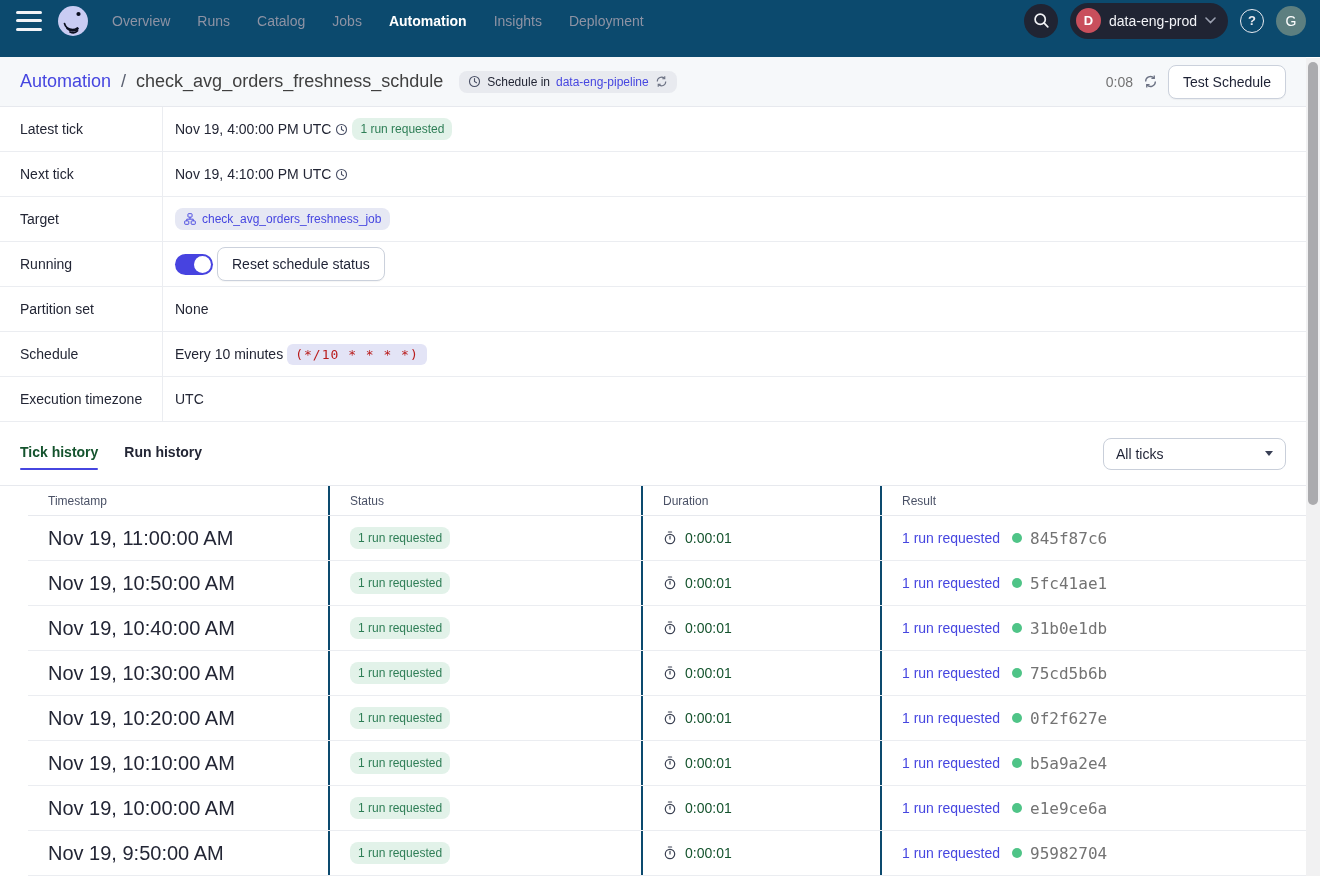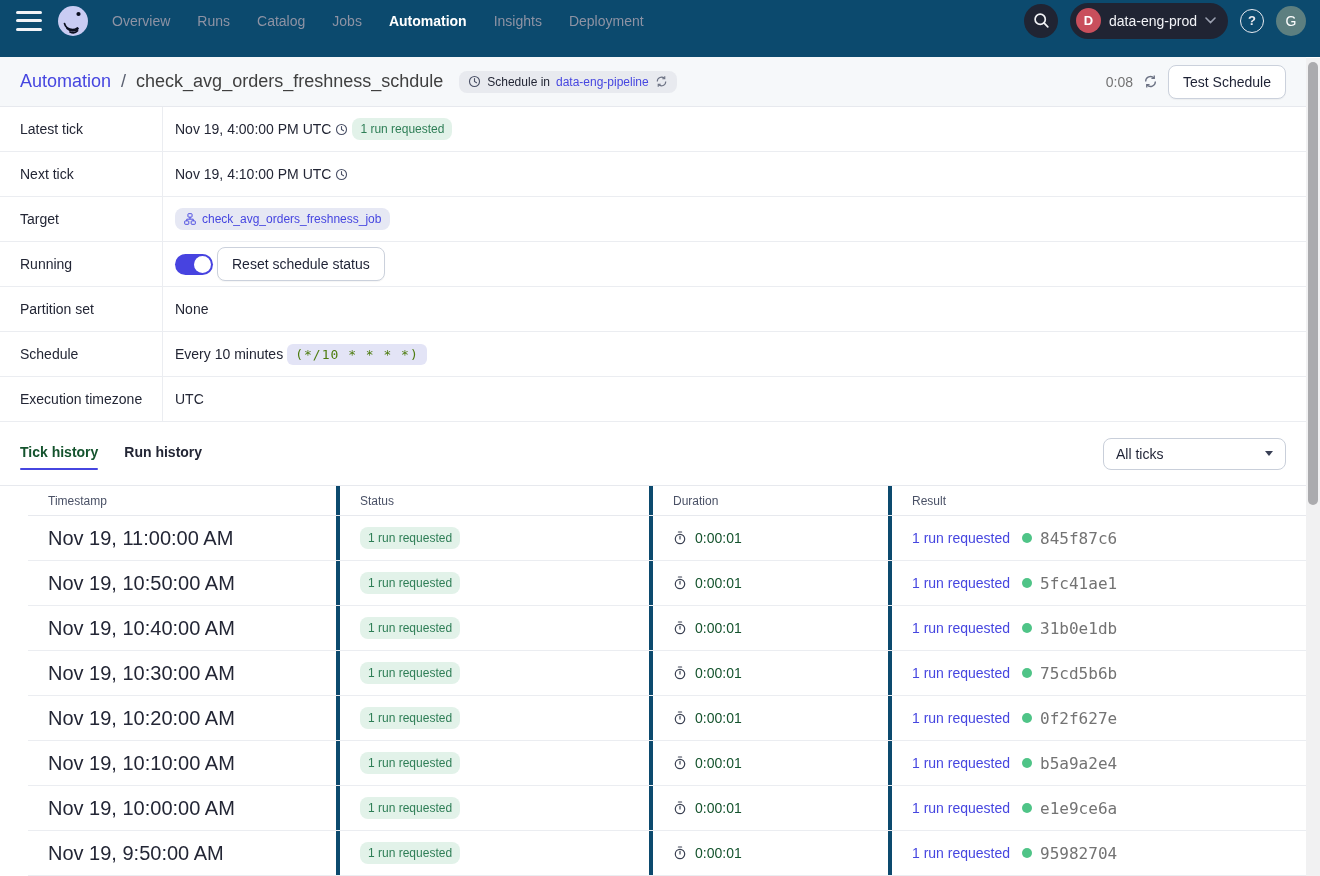--- a/index.html
+++ b/index.html
@@ -41,39 +41,39 @@
   
   .detail-row { display:flex; align-items:center; height:45px; border-bottom:1px solid #EBEDF1; }
   .detail-label { width:163px; flex:0 0 163px; align-self:stretch; display:flex; align-items:center; padding-left:20px; border-right:1px solid #EBEDF1; font-size:14px; color:#232635; }
   .detail-value { display:flex; align-items:center; gap:4px; padding-left:12px; font-size:14px; color:#232635; }
   .clock-ic { color:#4A5066; display:flex; }
   .badge-green { background:#E2F2E9; color:#2E7E56; font-size:12px; padding:4px 8px; border-radius:8px; white-space:nowrap; }
   .target-pill { display:flex; align-items:center; gap:6px; background:#E6E8F4; border-radius:8px; padding:4px 9px; cursor:pointer; }
   .target-pill span { font-size:12px; color:#4646E0; }
   .toggle { width:38px; height:21px; border-radius:11px; background:#4743E0; position:relative; cursor:pointer; }
   .toggle .knob { position:absolute; right:2px; top:2px; width:17px; height:17px; border-radius:50%; background:#FFFFFF; }
-  .cron-chip { font-family:"DejaVu Sans Mono", monospace; font-size:13px; background:#E3E4F6; color:#4d7c0f; padding:3px 8px; border-radius:6px; letter-spacing:1px; }
+  .cron-chip { font-family:"DejaVu Sans Mono", monospace; font-size:13px; background:#E3E4F6; color:#b91c1c; padding:3px 8px; border-radius:6px; letter-spacing:1px; }
 
   
   .tabs-bar { height:63px; display:flex; align-items:center; justify-content:space-between; padding:0 20px; }
   .tabs { display:flex; gap:26px; }
   .tab { font-size:14px; font-weight:700; color:#232635; cursor:pointer; padding:14px 0 18px 0; position:relative; }
   .tab.active { color:#14532d; }
   .tab.active::after { content:""; position:absolute; left:0; right:0; bottom:8px; height:2px; background:#4646E0; border-radius:1px; }
   .select-box { width:183px; height:32px; border:1px solid #C9CFDA; border-radius:8px; background:#fff; display:flex; align-items:center; justify-content:space-between; padding:0 12px; cursor:pointer; }
   .select-box .sel-label { font-size:14px; color:#1E2235; }
   .caret { width:0; height:0; border-left:4px solid transparent; border-right:4px solid transparent; border-top:5px solid #394056; }
 
   
   .t-table { border-top:1px solid #E7E9EE;padding-left:28px; }
   .t-head { display:grid; grid-template-columns:300px 313px 239px 1fr; height:30px; border-bottom:1px solid #E7E9EE; align-items:center; }
   .t-head .hcell { font-size:12px; color:#4A5166; padding-left:20px; height:100%; display:flex; align-items:center; }
   .t-row { display:grid; grid-template-columns:300px 313px 239px 1fr; height:45px; border-bottom:1px solid #EBEDF1; align-items:center; }
   .cell { padding-left:20px; height:100%; display:flex; align-items:center; gap:8px; }
-  .cdiv { border-left:4px solid #0c4a6e;margin-left:8px; }
+  .cdiv { border-left:2px solid #0c4a6e; }
   .ts-text { font-size:20px; color:#232635; }
   .dur-text { font-size:14px; color:#14532d; }
   .res-link { font-size:14px; color:#4646E0; cursor:pointer; }
   .run-dot { width:10px; height:10px; border-radius:50%; background:#4FC487; margin-left:4px; }
   .run-id { font-family:"DejaVu Sans Mono", monospace; font-size:16px; color:#737373; cursor:pointer; }
   .stopwatch { color:#3A4052; display:flex; }
 
   
   .scrollbar-track { position:absolute; top:58px; right:0; width:14px; height:818px; background:#F1F1F2; }
   .scrollbar-thumb { position:absolute; top:4px; left:2px; width:10px; height:443px; border-radius:5px; background:#ABABAE; cursor:pointer; }

